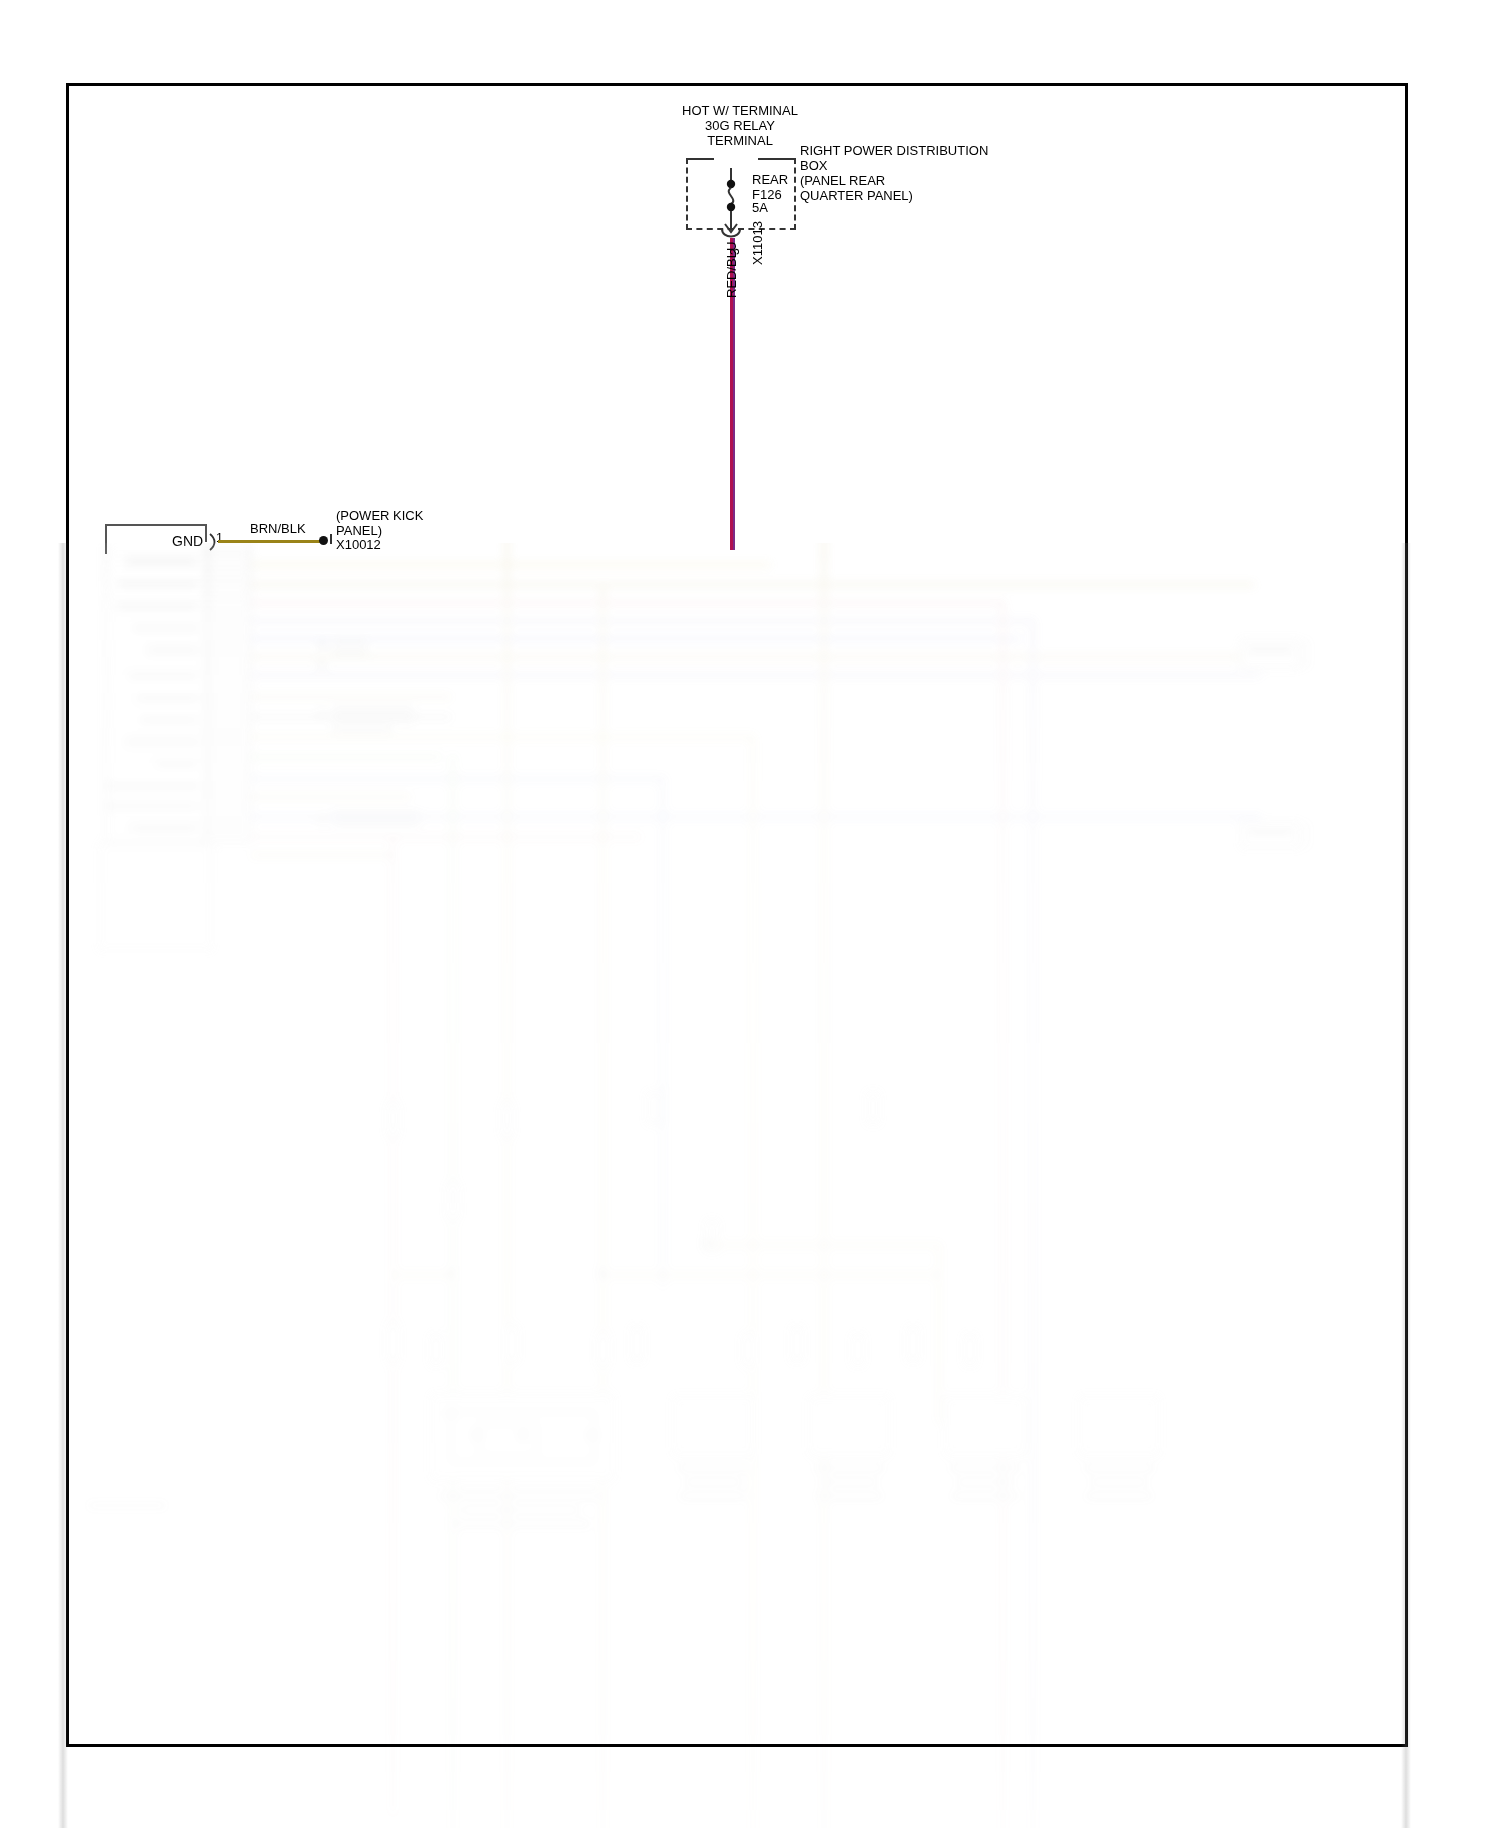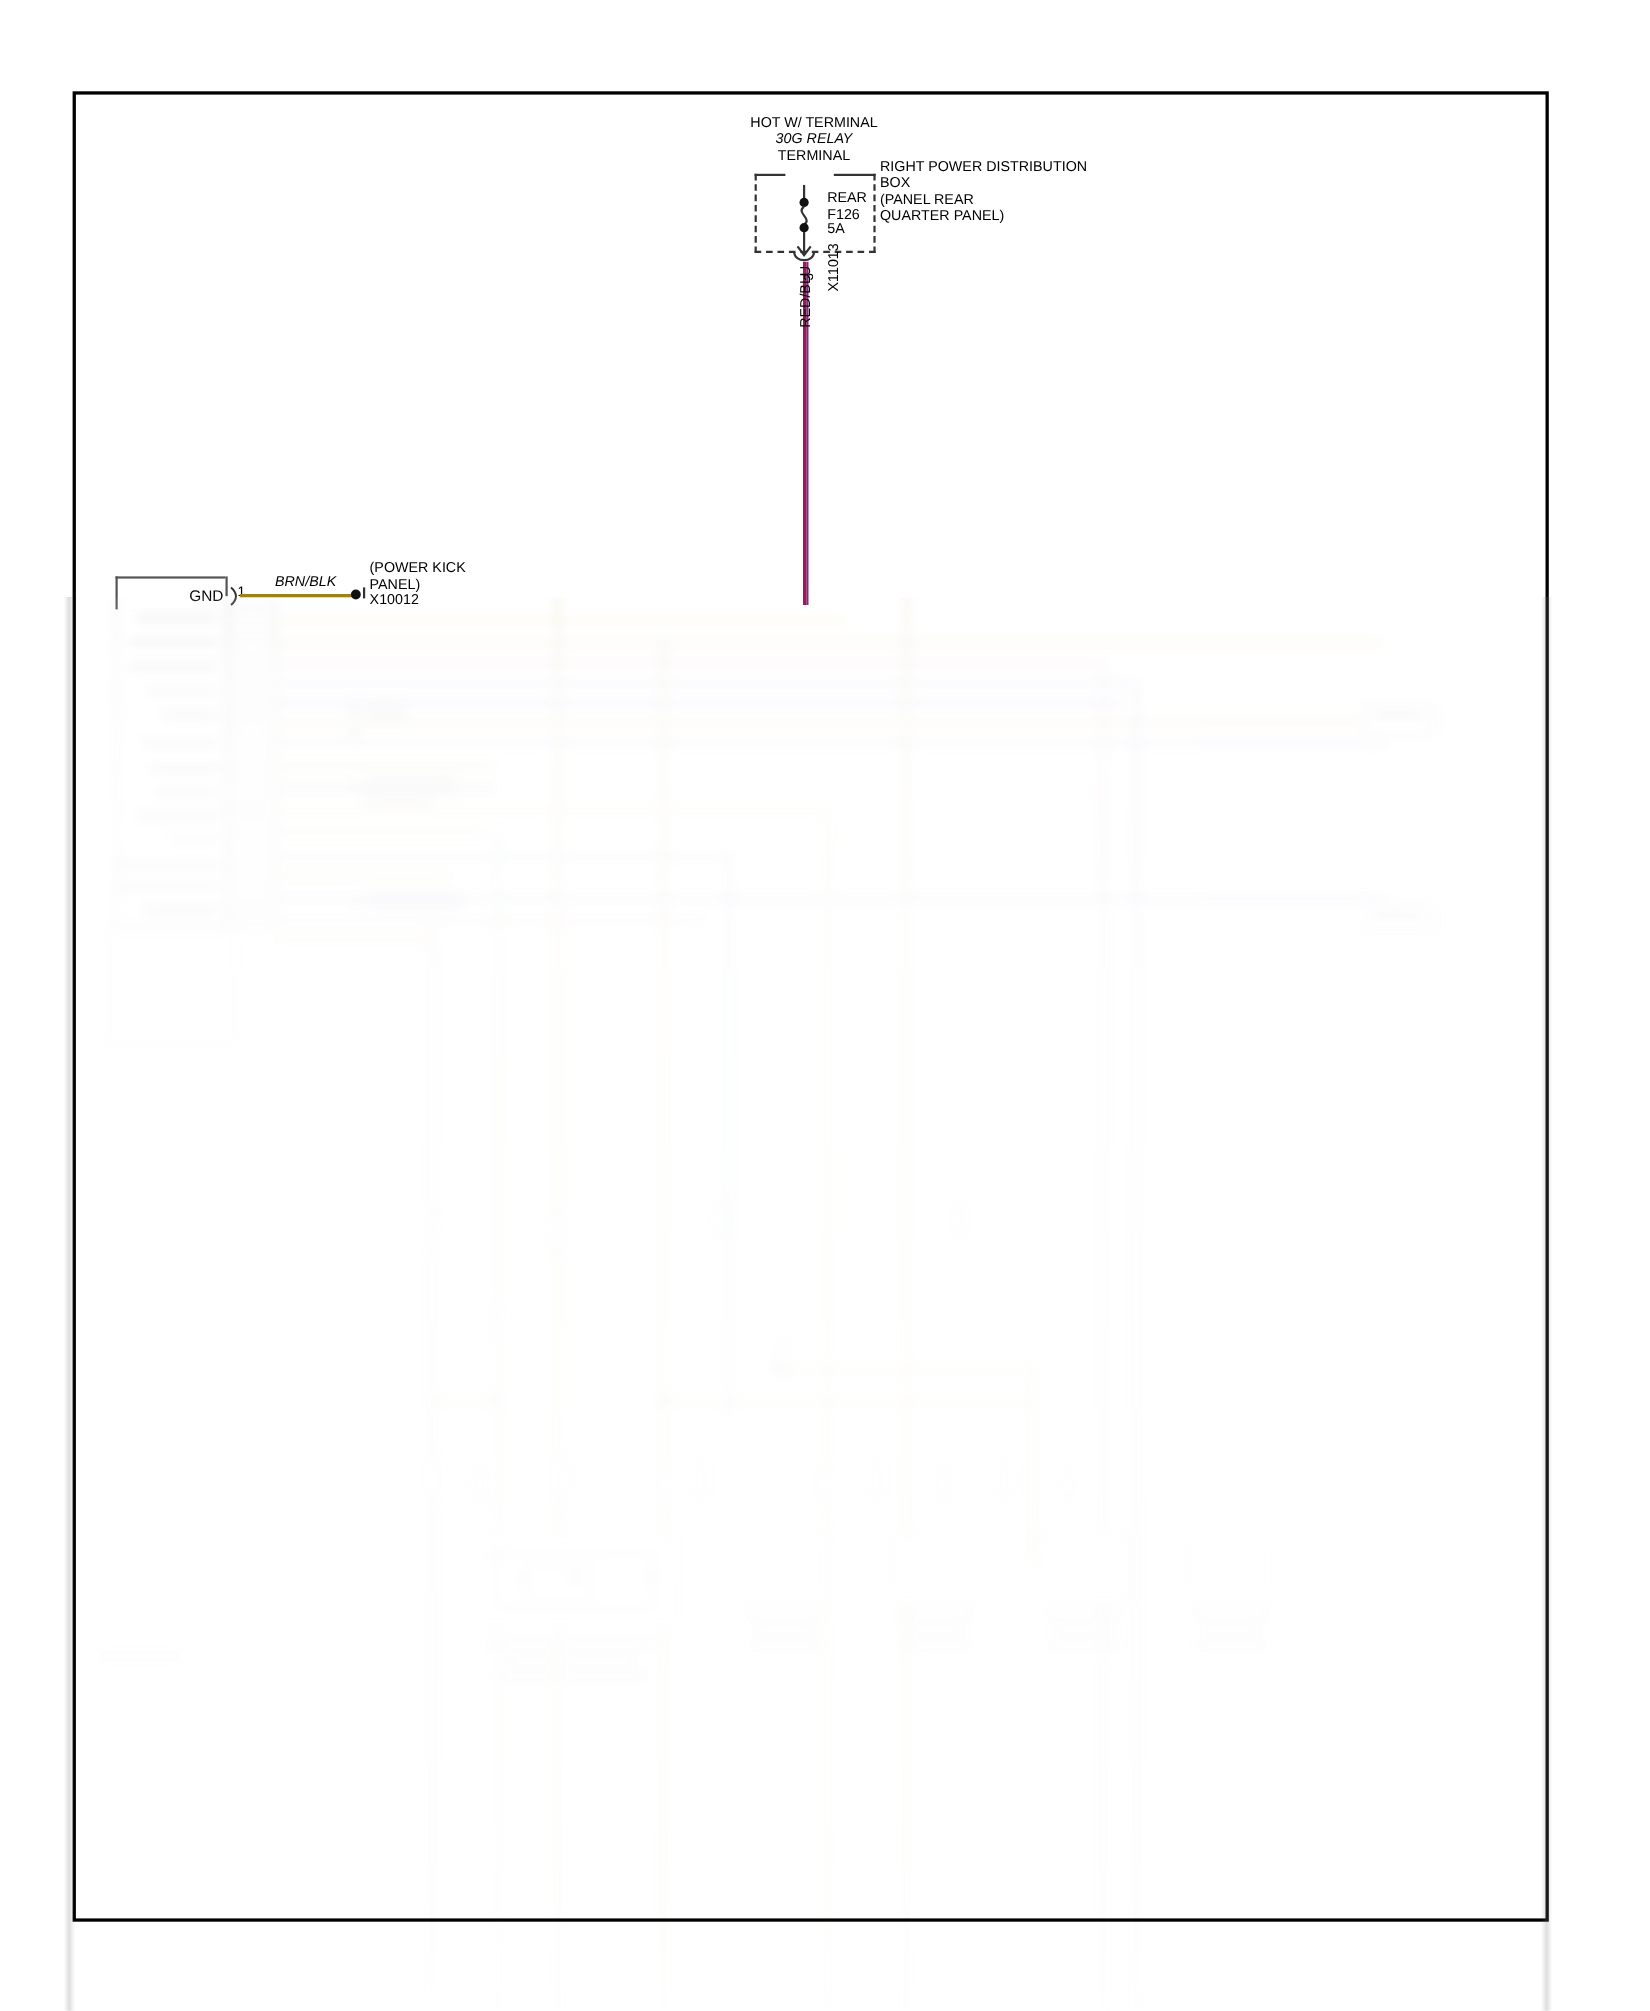--- a/index.html
+++ b/index.html
@@ -134,21 +134,21 @@
   }
 </style>
 </head>
 <body>
 
 <div id="page">
 
   <div id="doc-border"></div>
 
   <div class="txt t13 ctr" style="left:660px; top:103px; width:160px;">HOT W/ TERMINAL</div>
-  <div class="txt t13 ctr" style="left:660px; top:118px; width:160px;font-style:italic;">30G RELAY</div>
+  <div class="txt t13 ctr" style="left:660px; top:118px; width:160px;">30G RELAY</div>
   <div class="txt t13 ctr" style="left:660px; top:133px; width:160px;">TERMINAL</div>
 
   <div id="fusebox"></div>
   <div id="fusebox-top-l"></div>
   <div id="fusebox-top-r"></div>
 
   <div class="txt t13" style="left:800px; top:143px;">RIGHT POWER DISTRIBUTION</div>
   <div class="txt t13" style="left:800px; top:158px;">BOX</div>
   <div class="txt t13" style="left:800px; top:173px;">(PANEL REAR</div>
   <div class="txt t13" style="left:800px; top:188px;">QUARTER PANEL)</div>
@@ -184,21 +184,21 @@
   <div class="txt t14" style="left:172px; top:533px;">GND</div>
 
   <svg style="position:absolute; left:207px; top:532px;" width="12" height="20" viewBox="0 0 12 20">
     <path d="M3 2 C 9 7, 9 13, 3 18" stroke="#333" stroke-width="1.8" fill="none"></path>
   </svg>
 
   <div class="txt t12" style="left:216px; top:531px;">1</div>
 
   <div class="wire h-wire" style="left:218px; top:540px; width:103px; height:3px; background:#9a8318;"></div>
 
-  <div class="txt t13" style="left:250px; top:521px;font-style:italic;">BRN/BLK</div>
+  <div class="txt t13" style="left:250px; top:521px;">BRN/BLK</div>
 
   <div class="dot" style="left:319px; top:536px;"></div>
   <div style="position:absolute; left:330px; top:534px; width:2px; height:10px; background:#333;"></div>
 
   <div class="txt t13" style="left:336px; top:537px;">X10012</div>
   <div class="txt t13" style="left:336px; top:508px;">(POWER KICK</div>
   <div class="txt t13" style="left:336px; top:523px;">PANEL)</div>
 
   <div id="faded">
     <div id="faded-inner">

